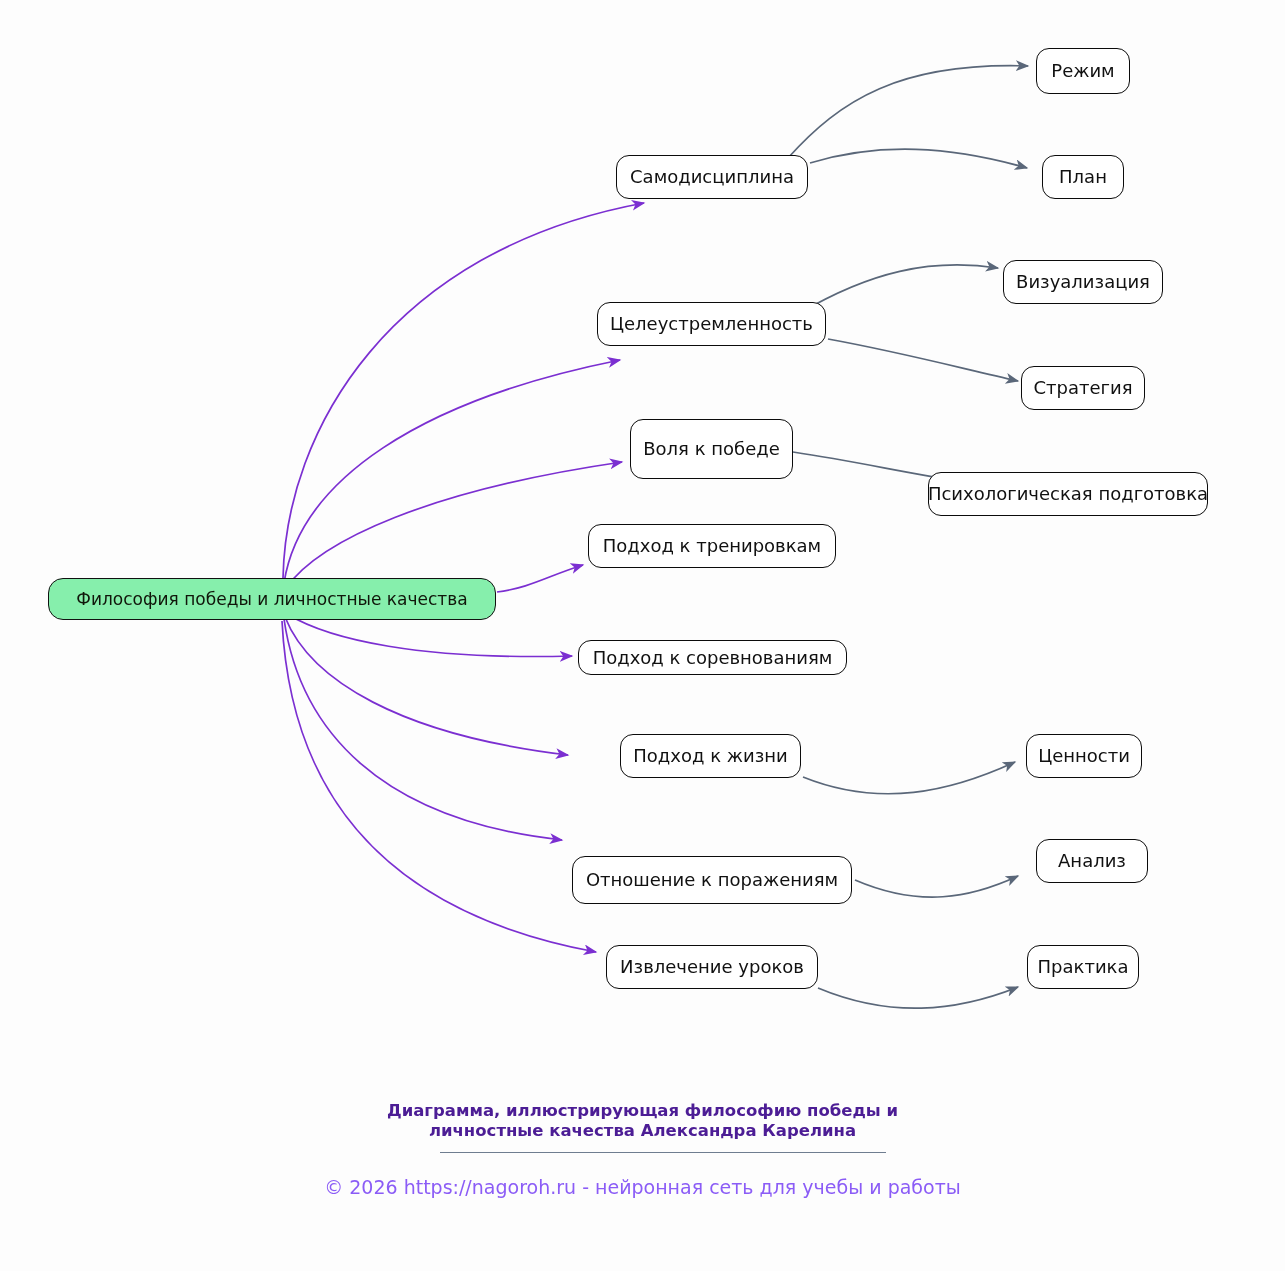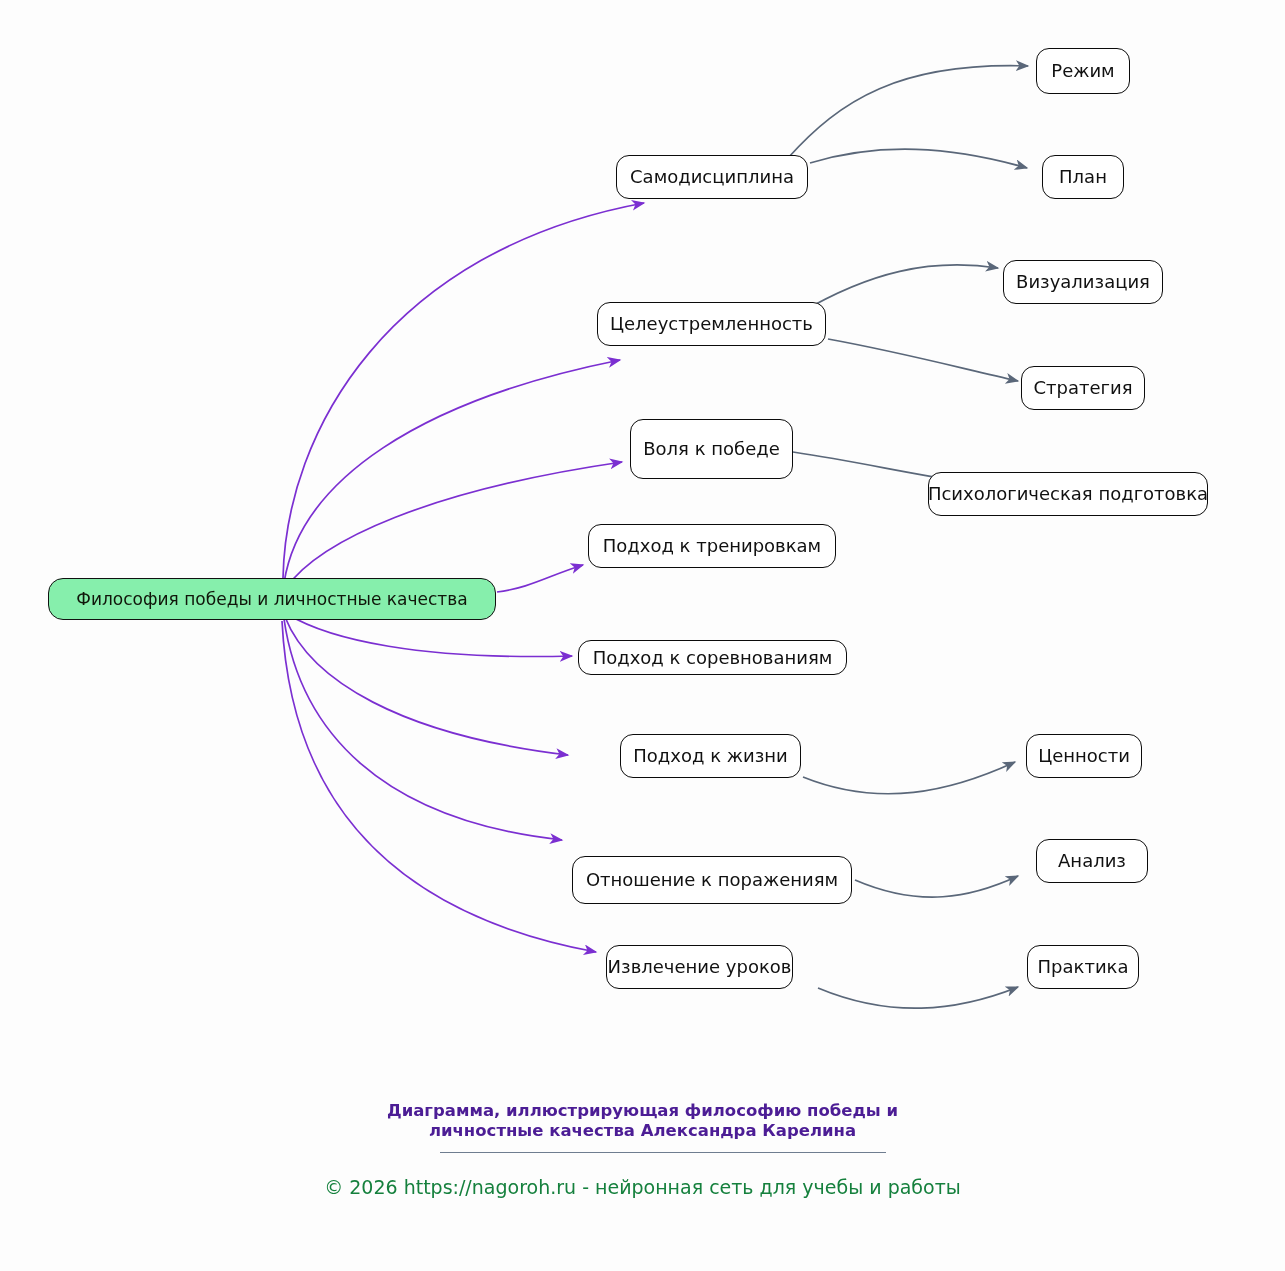--- a/index.html
+++ b/index.html
@@ -58,21 +58,21 @@
   .divider {
     position: absolute;
     height: 0;
     border-top: 1.3px solid #6f7d90;
   }
   .footer {
     position: absolute;
     left: 0;
     width: 1285px;
     text-align: center;
-    color: #15803d;
+    color: #8b5cf6;
     font-size: 19px;
   }
 </style>
 </head>
 <body>
 
 <div id="canvas">
 
   <svg class="edges" viewBox="0 0 1285 1271">
     <defs>
@@ -153,21 +153,21 @@
     <span>Ценности</span>
   </div>
 
   <div class="node" style="left:572px; top:832px; width:280px; height:48px;margin-top:24px;">
     <span>Отношение к поражениям</span>
   </div>
   <div class="node" style="left:1036px; top:839px; width:112px; height:44px;">
     <span>Анализ</span>
   </div>
 
-  <div class="node" style="left:606px; top:945px; width:187px; height:44px;text-align:right;">
+  <div class="node" style="left:606px; top:945px; width:212px; height:44px;text-align:right;">
     <span>Извлечение уроков</span>
   </div>
   <div class="node" style="left:1027px; top:945px; width:112px; height:44px;">
     <span>Практика</span>
   </div>
 
   <div class="caption" style="top:1100px;">
     <span>Диаграмма, иллюстрирующая философию победы и</span>
   </div>
   <div class="caption" style="top:1120px;">

